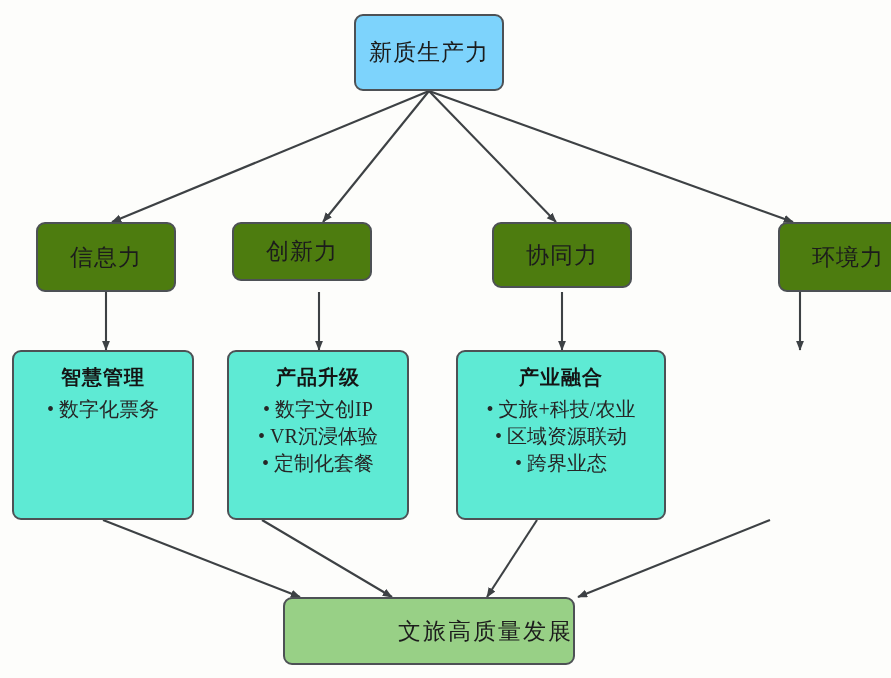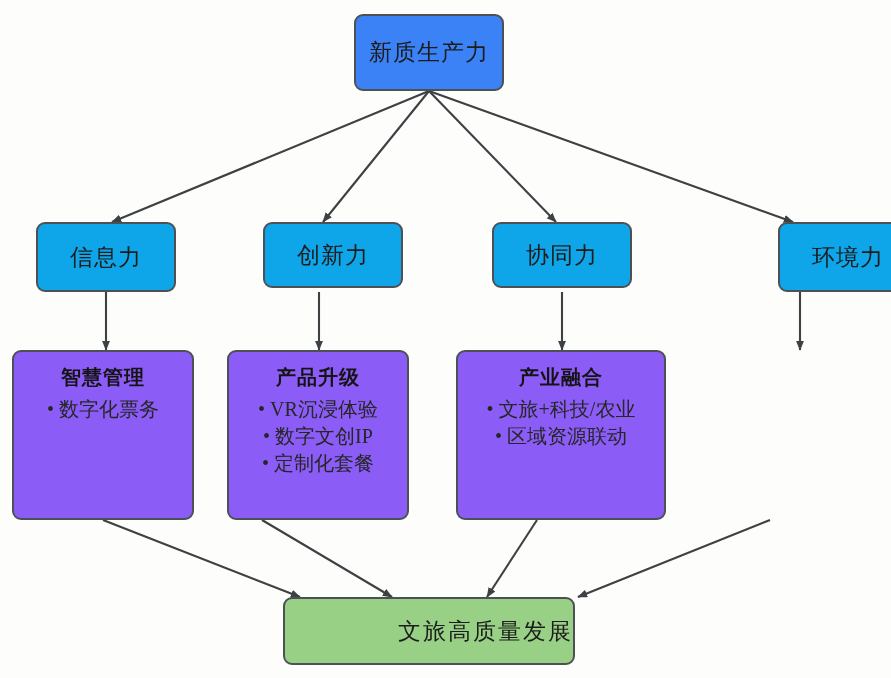--- a/index.html
+++ b/index.html
@@ -31,33 +31,33 @@
     border: 2px solid #4d5155;
     border-radius: 9px;
     display: flex;
     flex-direction: column;
     align-items: center;
     justify-content: center;
     text-align: center;
     color: #1c1c1c;
   }
   .node-root {
-    background: #3b82f6;
+    background: #7dd3fc;
     font-family: "Liberation Sans", sans-serif;
     font-size: 23px;
     letter-spacing: 1px;
   }
   .node-capability {
-    background: #0ea5e9;
+    background: #4d7c0f;
     font-family: "Liberation Sans", sans-serif;
     font-size: 23px;
     letter-spacing: 1px;
   }
   .node-detail {
-    background: #8b5cf6;
+    background: #5eead4;
     padding: 12px 8px 10px 8px;
     justify-content: flex-start;
   }
   .detail-title {
     font-family: "Liberation Sans", sans-serif;
     font-weight: bold;
     font-size: 20px;
     letter-spacing: 1px;
     margin-bottom: 5px;
     color: #141414;
@@ -116,51 +116,52 @@
     </g>
   </svg>
 
   <div class="node node-root" style="left:354px; top:14px; width:150px; height:77px;">
     <span>新质生产力</span>
   </div>
 
   <div class="node node-capability" style="left:36px; top:222px; width:140px; height:70px;">
     <span>信息力</span>
   </div>
-  <div class="node node-capability" style="left:263px; top:222px; width:140px; height:66px;">
+  <div class="node node-capability" style="left:232px; top:222px; width:140px; height:59px;">
     <span>创新力</span>
   </div>
   <div class="node node-capability" style="left:492px; top:222px; width:140px; height:66px;">
     <span>协同力</span>
   </div>
   <div class="node node-capability" style="left:730px; top:222px; width:140px; height:70px;margin-left:48px;">
     <span>环境力</span>
   </div>
 
   <div class="node node-detail" style="left:12px; top:350px; width:182px; height:170px;">
     <div class="detail-title">智慧管理</div>
     <ul class="detail-list">
       <li>数字化票务</li>
     </ul>
   </div>
 
   <div class="node node-detail" style="left:227px; top:350px; width:182px; height:170px;">
     <div class="detail-title">产品升级</div>
     <ul class="detail-list">
+      <li>数字文创IP</li>
       <li>VR沉浸体验</li>
-      <li>数字文创IP</li>
       <li>定制化套餐</li>
     </ul>
   </div>
 
   <div class="node node-detail" style="left:456px; top:350px; width:210px; height:170px;">
     <div class="detail-title">产业融合</div>
     <ul class="detail-list">
       <li>文旅+科技/农业</li>
       <li>区域资源联动</li>
+      <li>跨界业态</li>
     </ul>
   </div>
 
 
   <div class="node node-goal" style="left:283px; top:597px; width:292px; height:68px;">
     <span>文旅高质量发展</span>
   </div>
 
 </div>
 

